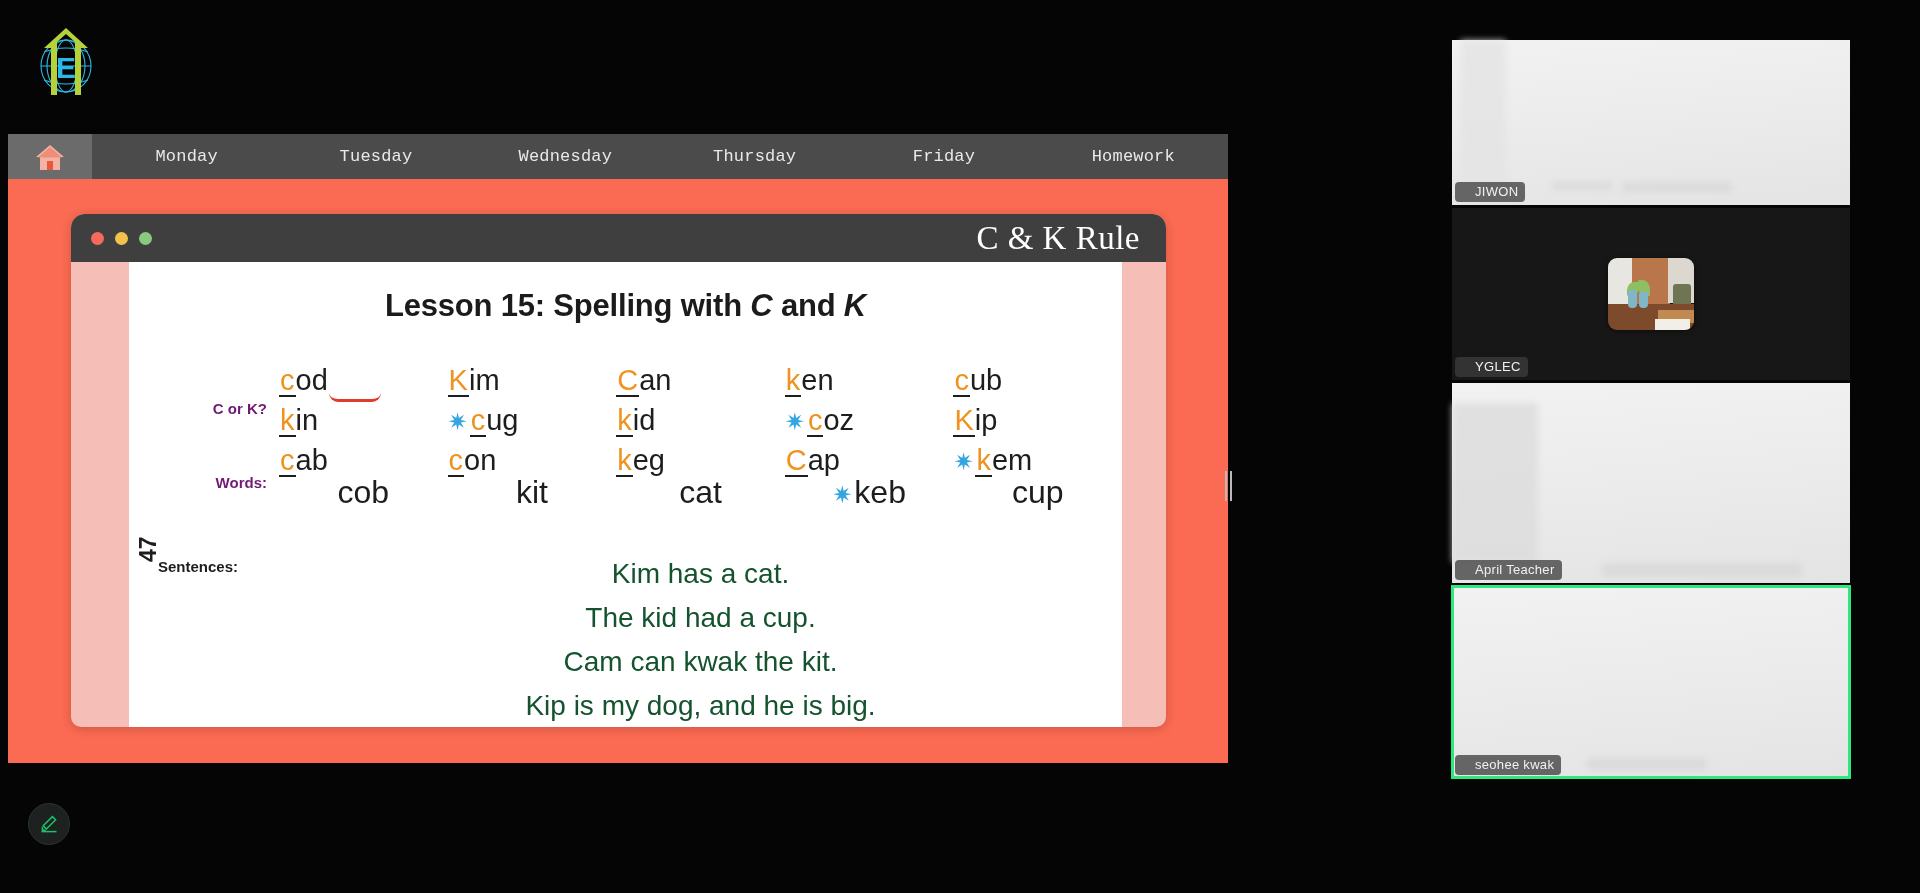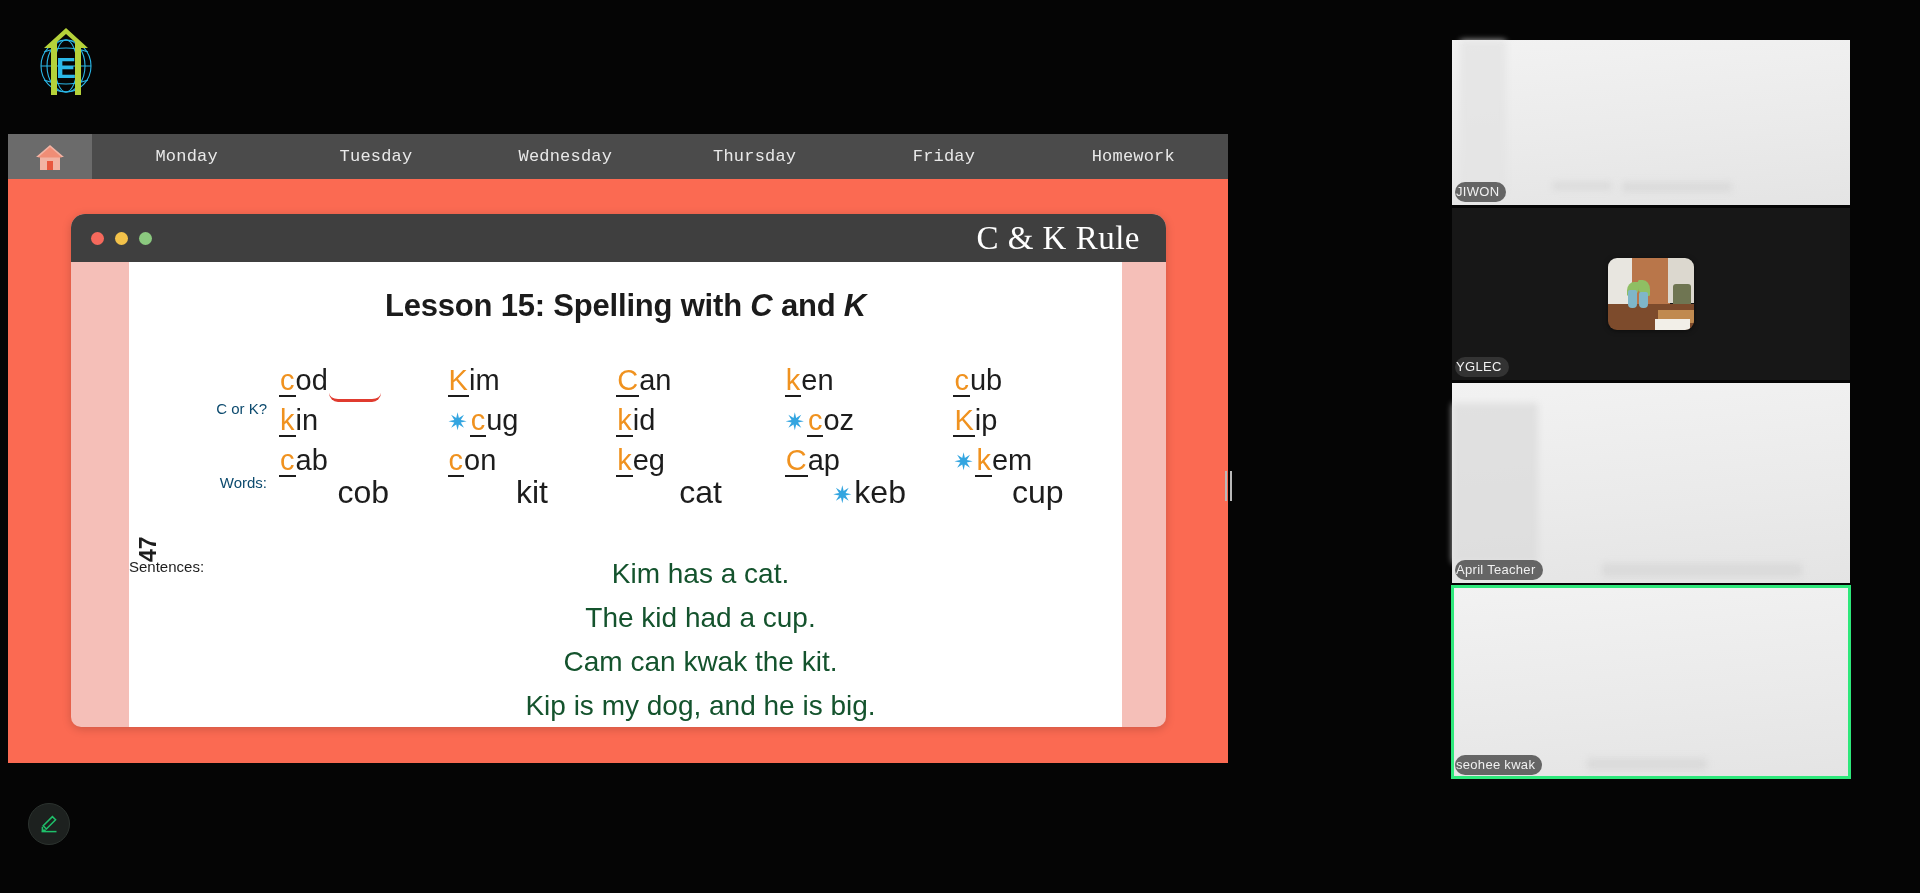--- a/index.html
+++ b/index.html
@@ -98,21 +98,21 @@
   }
   .lesson-title i { font-style: italic; }
 
   
   .grid-section {
     position: absolute; left: 0; top: 98px; width: 993px;
     display: flex; align-items: flex-start;
   }
   .row-label {
     width: 150px; text-align: right; padding-right: 12px;
-    font-size: 15px; font-weight: 400; color: #0c4a6e;
+    font-size: 15px; font-weight: 700; color: #701a75;
     padding-top: 40px;
   }
   .word-cols { flex: 1; display: flex; }
   .word-col { flex: 1; text-align: left; }
   .word-cell {
     height: 40px; line-height: 40px;
     font-size: 29px; color: #1d1d1d;
     font-family: "Liberation Sans", sans-serif;
     white-space: nowrap; position: relative;
   }
@@ -139,22 +139,22 @@
   }
   .words-cols { flex: 1; display: flex; }
   .words-col { flex: 1; text-align: center; font-size: 32px; color: #1d1d1d; }
 
   
   .sent-section {
     position: absolute; left: 0; top: 290px; width: 993px;
     display: flex; align-items: flex-start;
   }
   .sent-label {
-    width: 150px; text-align: left; padding-right: 12px;
-    font-size: 15px; font-weight: 400; color: #1d1d1d; padding-top: 6px;
+    width: 150px; text-align: center; padding-right: 12px;
+    font-size: 15px; font-weight: 700; color: #1d1d1d; padding-top: 6px;
   }
   .sent-lines { flex: 1; text-align: center; }
   .sent-line {
     font-size: 28px; color: #14532d; line-height: 44px;
     font-family: "Liberation Sans", sans-serif;
   }
 
   
   .drag-handle {
     position: absolute; left: 1222px; top: 468px;
@@ -179,22 +179,22 @@
   .tile { position: relative; margin-bottom: 3px; background: #0b0b0b; }
   .tile-video {
     width: 100%; display: block;
     background: linear-gradient(175deg,#f2f2f2 0%,#eaeaea 60%,#e4e4e4 100%);
   }
   .tile.active { outline: 3px solid #2ee87b; outline-offset: -2px; }
   .tile-name {
     position: absolute; left: 3px; bottom: 3px;
     background: rgba(60,60,60,.76);
     color: #f1f1f1; font-size: 13px;
-    padding: 2px 7px 3px 1px;
-    border-radius: 10px; letter-spacing: .3px;
+    padding: 2px 7px 3px 20px;
+    border-radius: 4px; letter-spacing: .3px;
     font-family: "Liberation Sans", sans-serif;
     white-space: nowrap;
   }
   .blur-bar {
     position: absolute; background: rgba(210,210,210,.55);
     filter: blur(3px); border-radius: 3px;
   }
   .pip {
     position: absolute; left: 50%; top: 50%;
     transform: translate(-50%,-50%);

